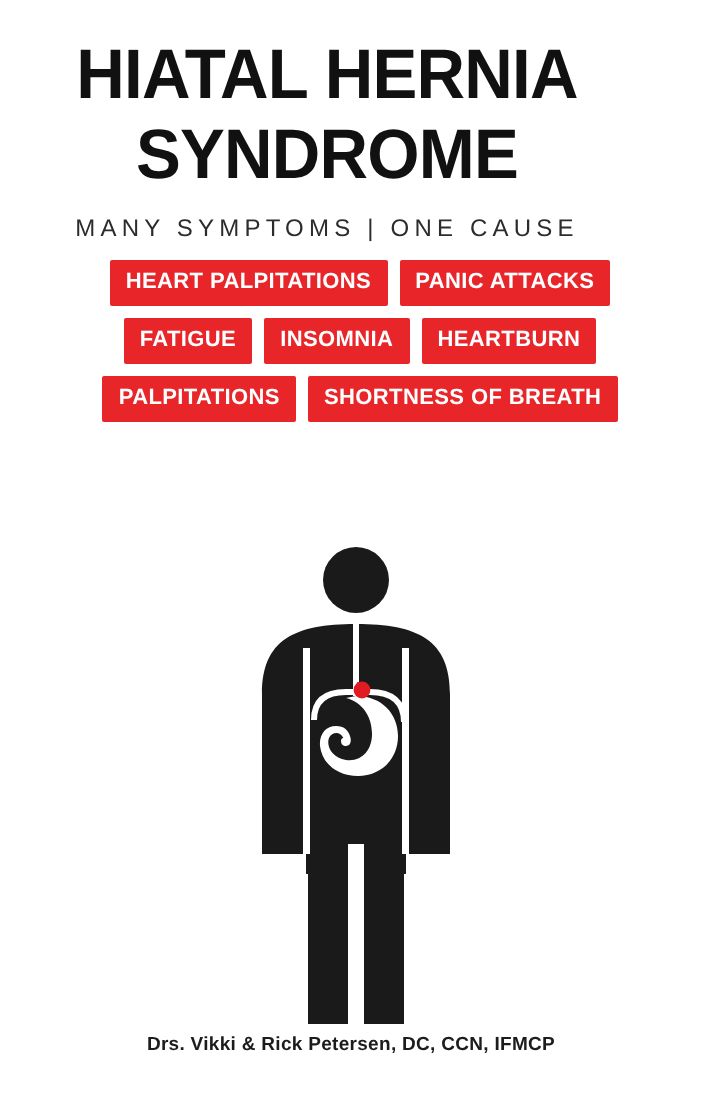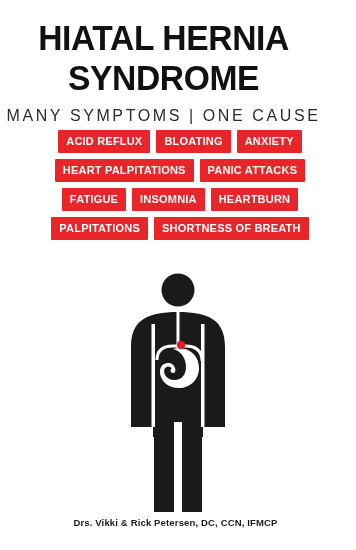--- a/index.html
+++ b/index.html
@@ -44,21 +44,21 @@
   }
   .title-line.line2 {
     font-size: 35px;
   }
 
   .subtitle {
     display: block;
     margin-top: 9px;
     font-family: "Liberation Sans", sans-serif;
     font-weight: 400;
-    font-size: 16px;
+    font-size: 12px;
     letter-spacing: 2.6px;
     color: #2c2c2c;
     white-space: nowrap;
   }
 
   
   .tags {
     position: absolute;
     top: 130px;
     left: 41px;
@@ -119,25 +119,20 @@
 <div class="cover">
 
   <div class="title-block">
     <span class="title-line line1">HIATAL HERNIA</span>
     <span class="title-line line2">SYNDROME</span>
     <span class="subtitle">MANY SYMPTOMS | ONE CAUSE</span>
   </div>
 
   <div class="tags">
 
-    <div class="tag-row">
-      <span class="tag">ACID REFLUX</span>
-      <span class="tag">BLOATING</span>
-      <span class="tag">ANXIETY</span>
-    </div>
 
     <div class="tag-row">
       <span class="tag">HEART PALPITATIONS</span>
       <span class="tag">PANIC ATTACKS</span>
     </div>
 
     <div class="tag-row">
       <span class="tag">FATIGUE</span>
       <span class="tag">INSOMNIA</span>
       <span class="tag">HEARTBURN</span>

